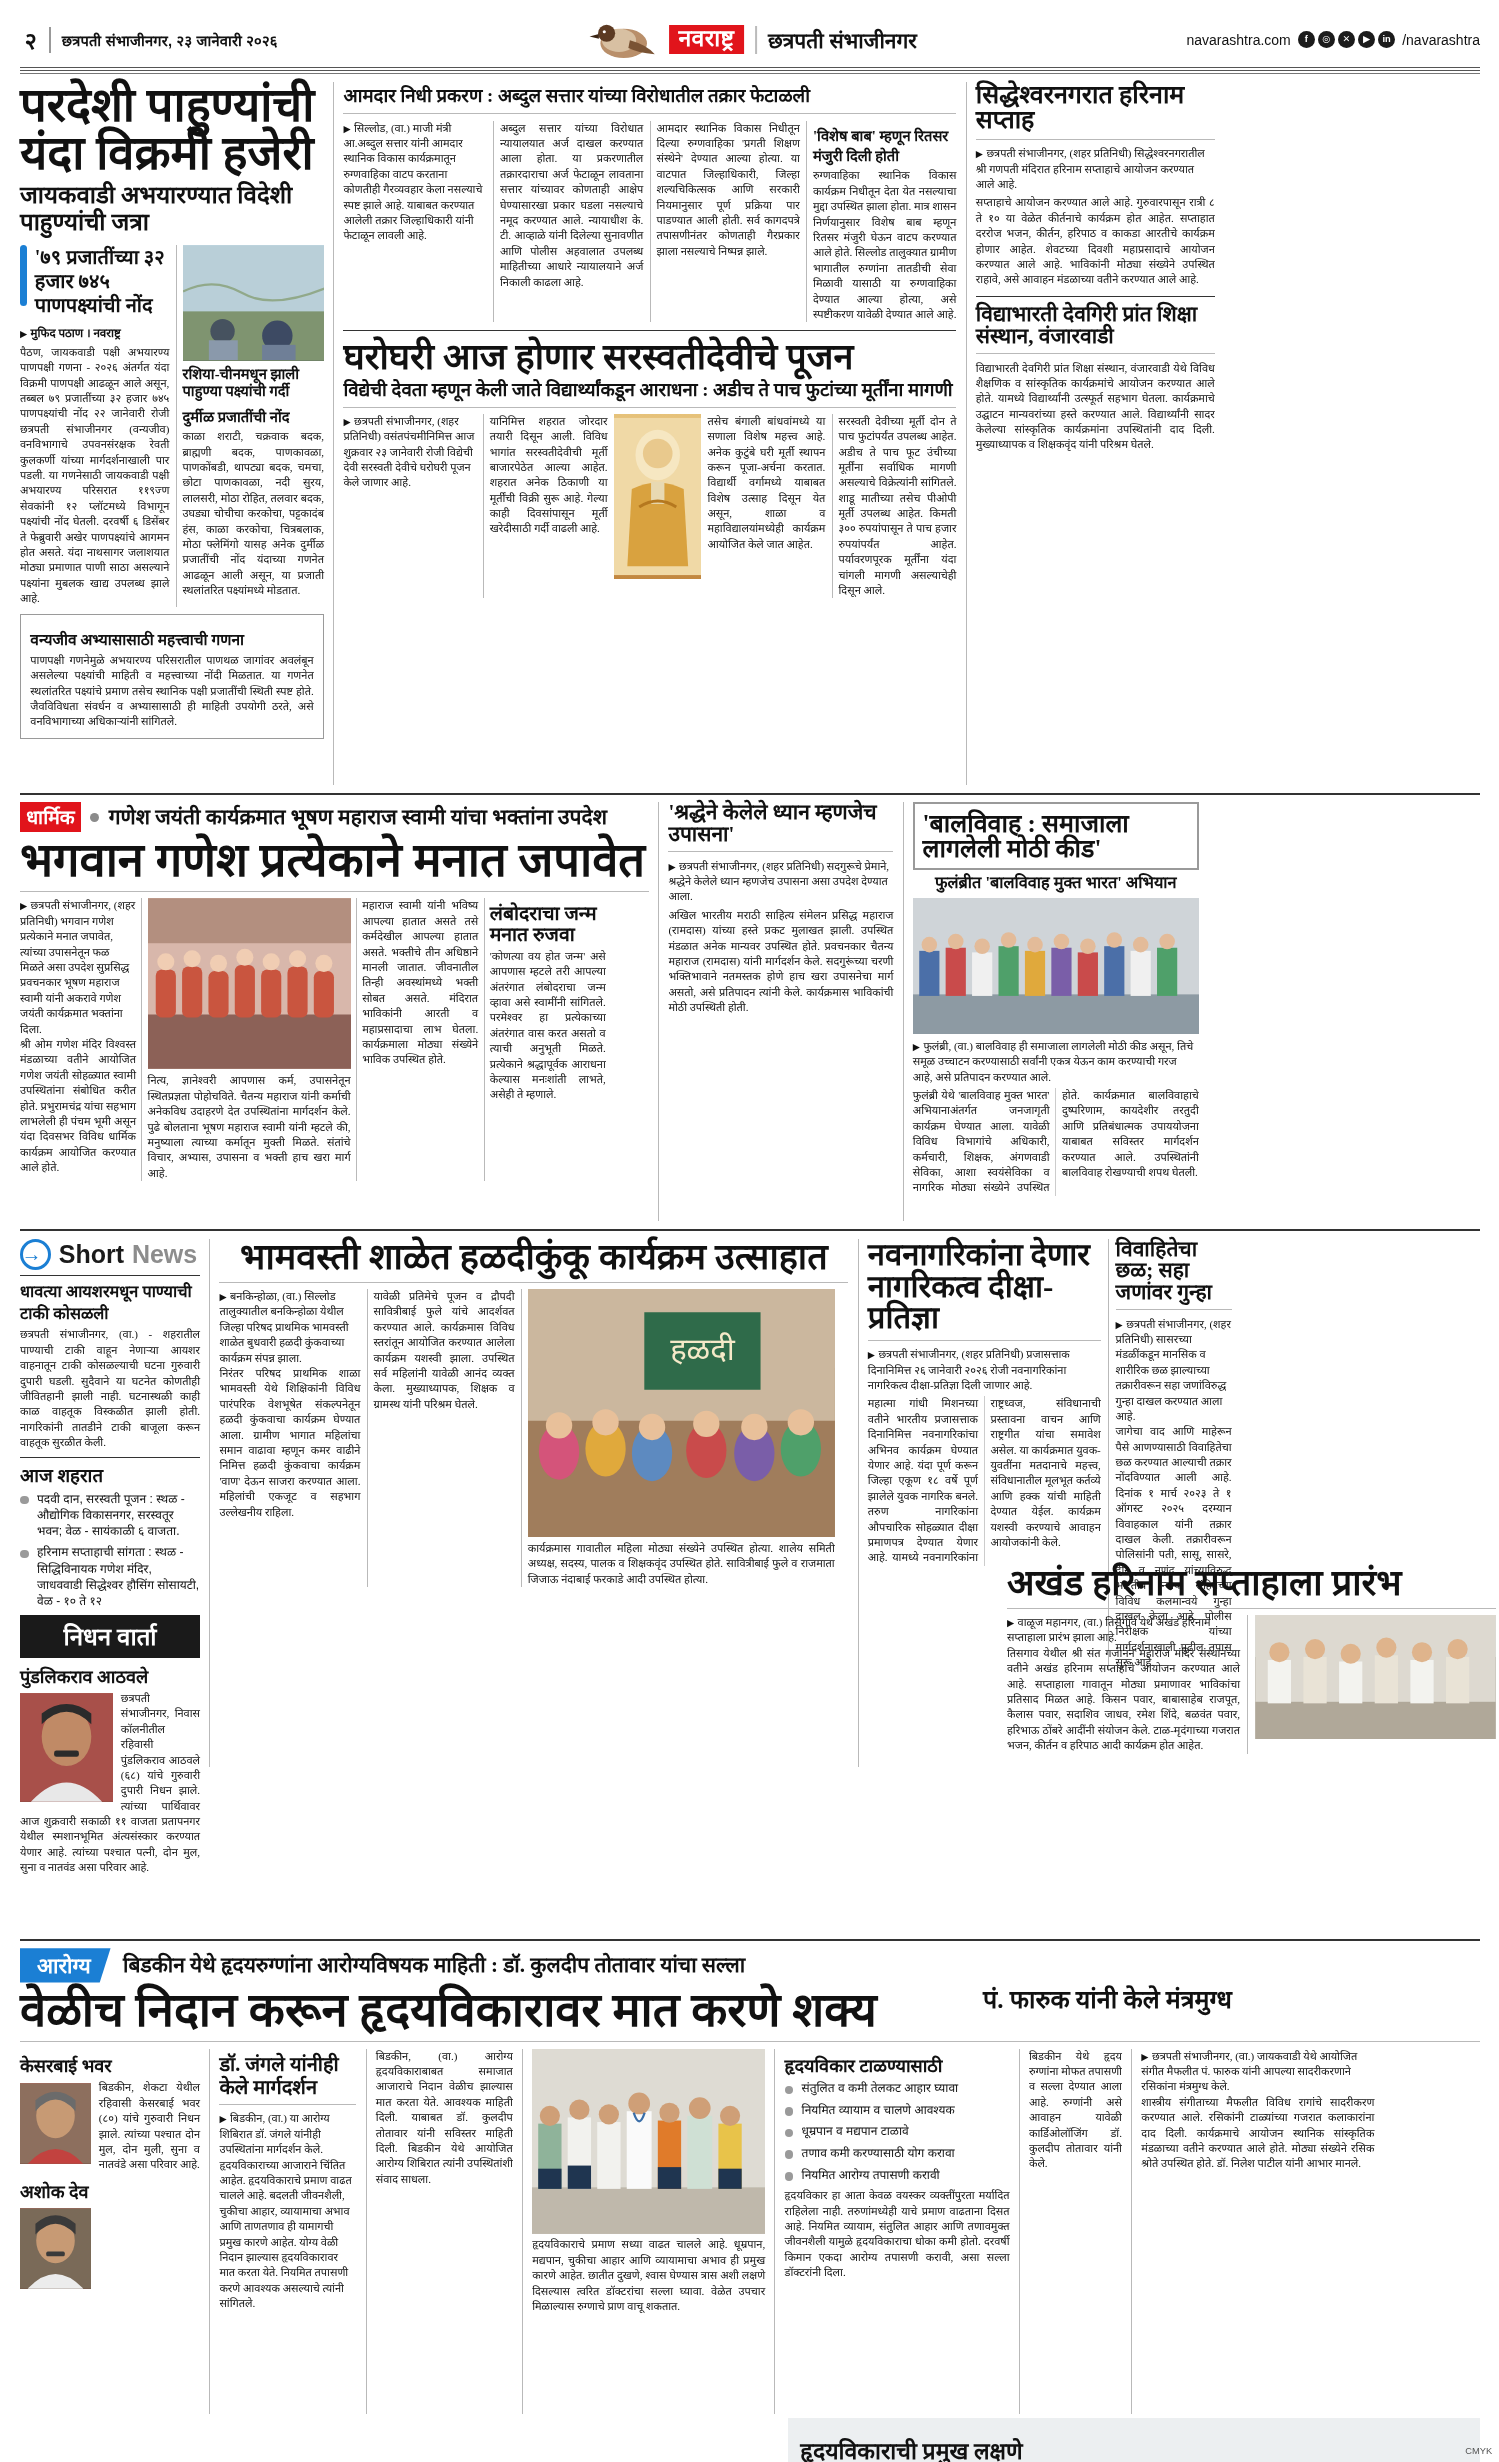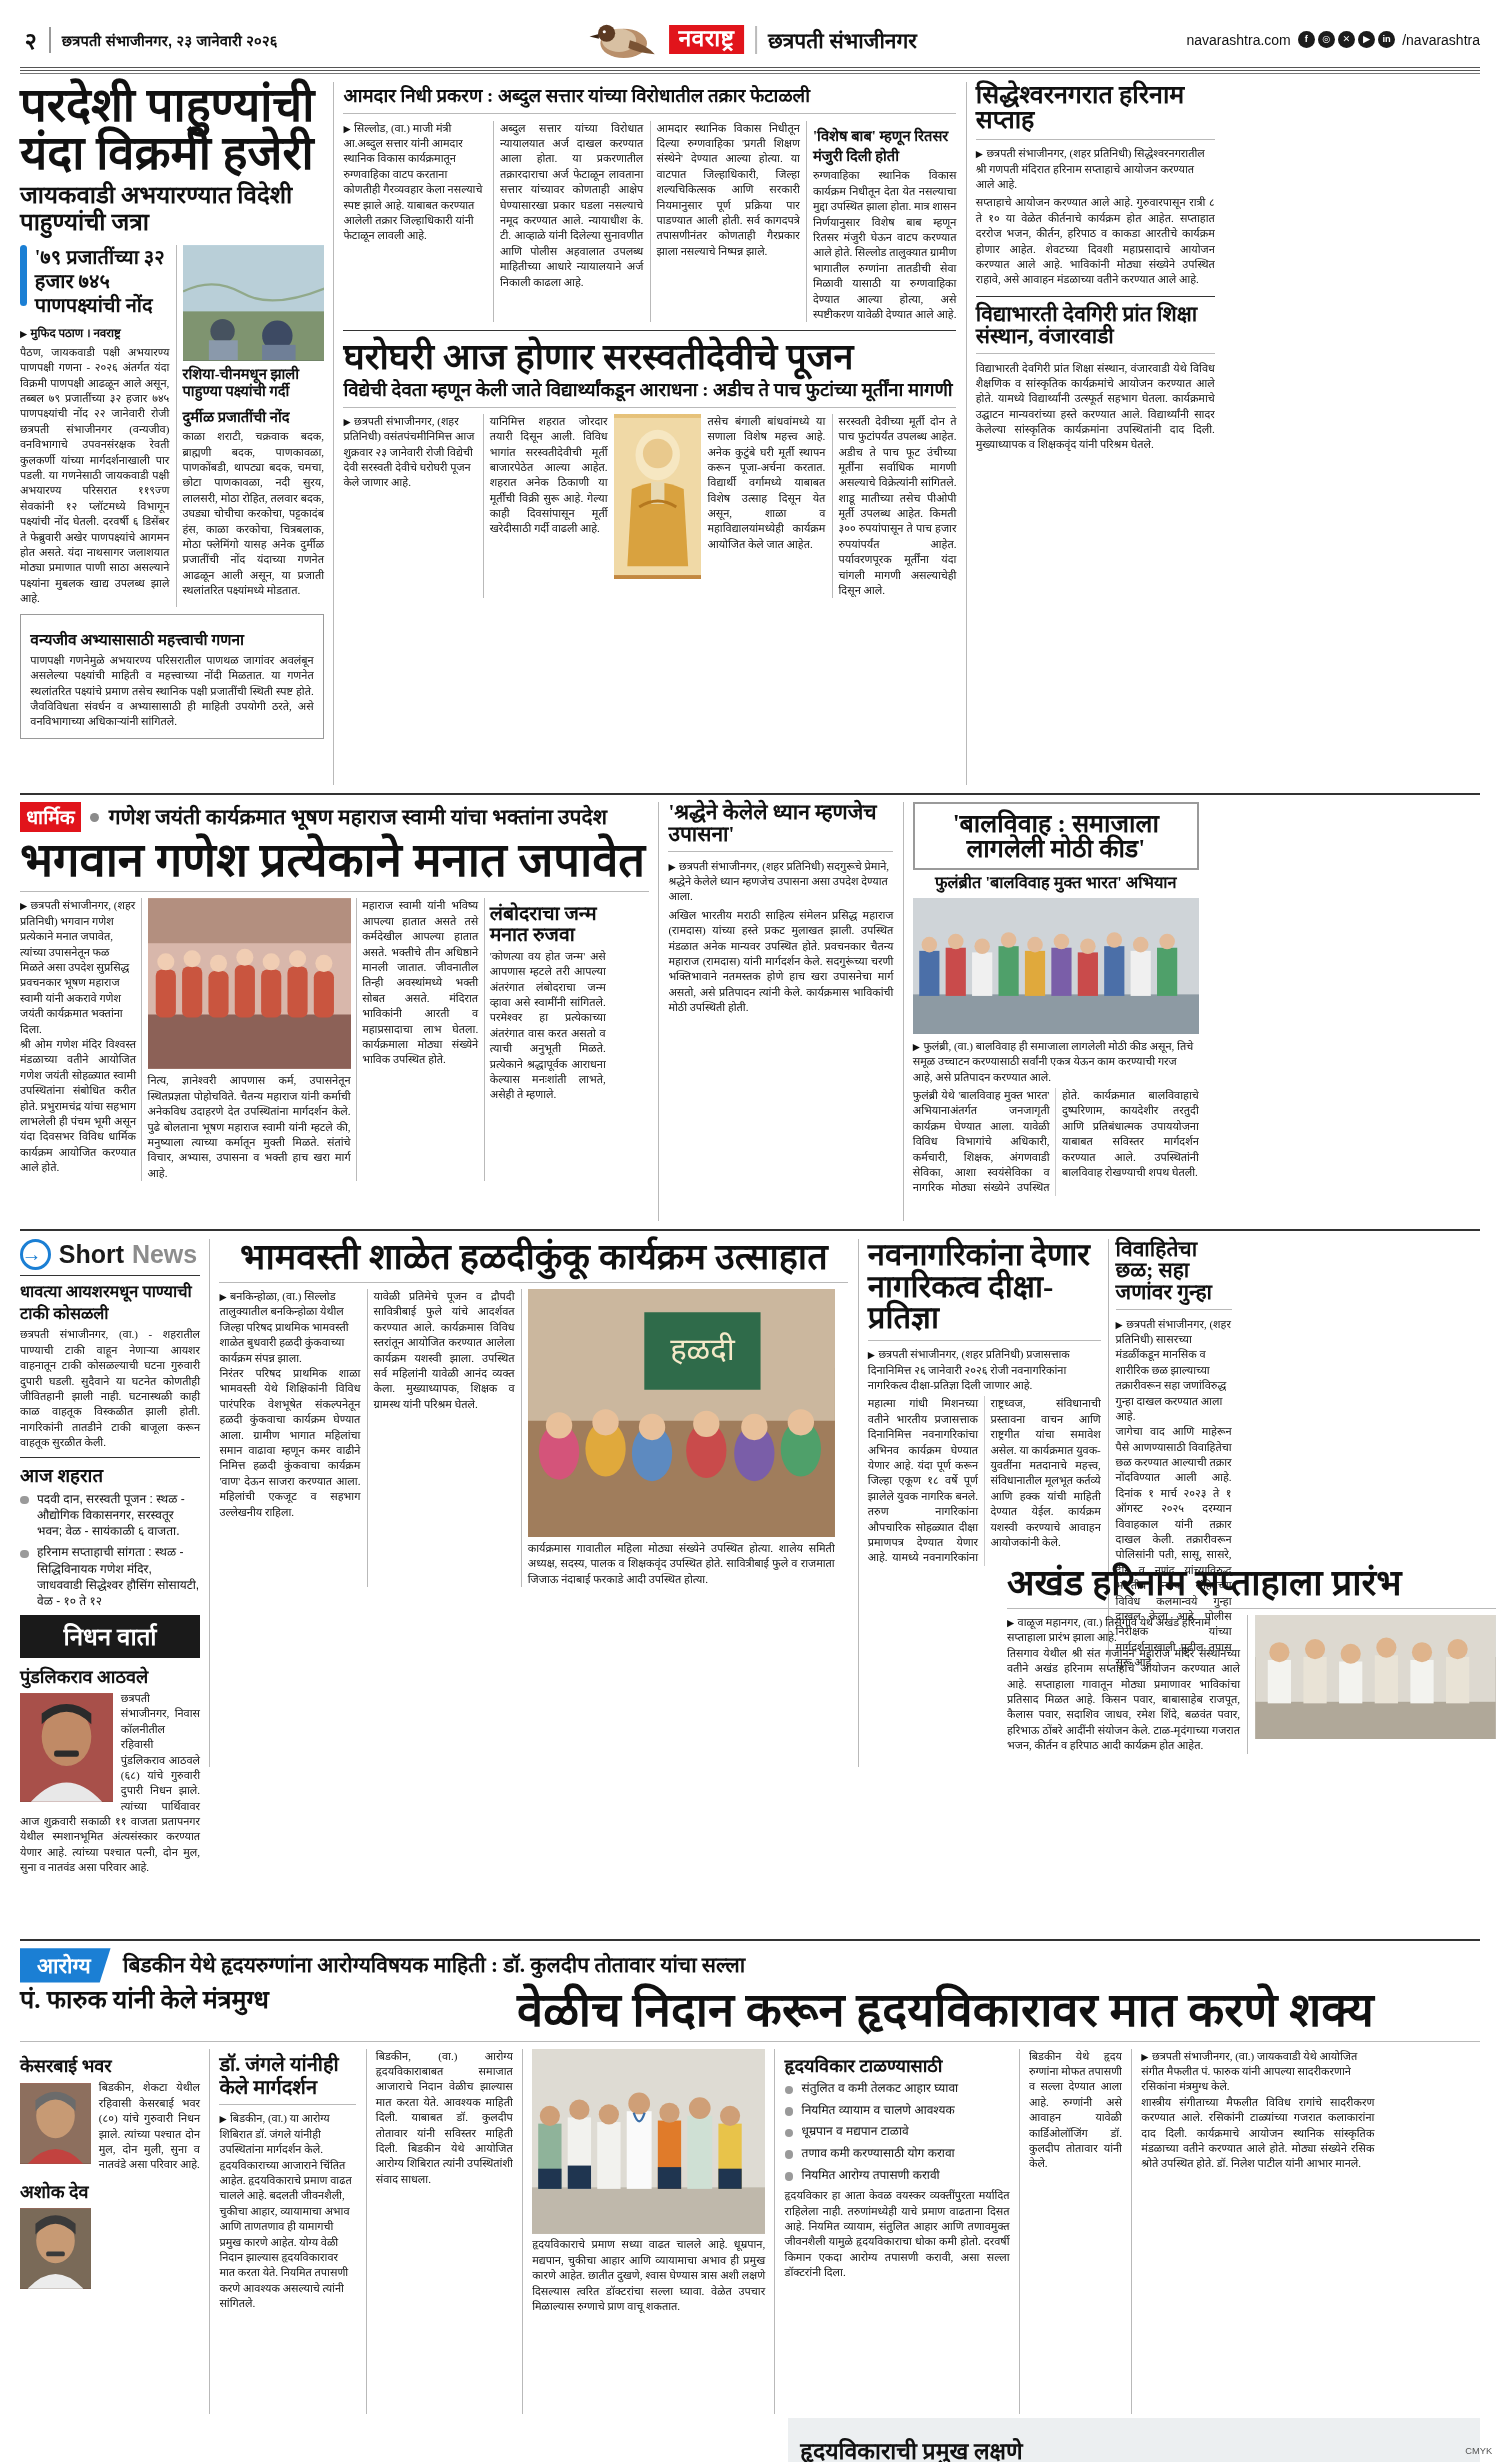--- a/index.html
+++ b/index.html
@@ -324,21 +324,21 @@
       <div class="hline-thin"></div>
       <span class="tri">▶</span>
       <span class="body-txt sm">छत्रपती संभाजीनगर, (शहर प्रतिनिधी) सदगुरूचे प्रेमाने, श्रद्धेने केलेले ध्यान म्हणजेच उपासना असा उपदेश देण्यात आला.</span>
       <div class="body-txt sm" style="margin-top:3.1px;">अखिल भारतीय मराठी साहित्य संमेलन प्रसिद्ध महाराज (रामदास) यांच्या हस्ते प्रकट मुलाखत झाली. उपस्थित मंडळात अनेक मान्यवर उपस्थित होते. प्रवचनकार चैतन्य महाराज (रामदास) यांनी मार्गदर्शन केले. सदगुरूंच्या चरणी भक्तिभावाने नतमस्तक होणे हाच खरा उपासनेचा मार्ग असतो, असे प्रतिपादन त्यांनी केले. कार्यक्रमास भाविकांची मोठी उपस्थिती होती.</div>
     </div>
 
     <div class="vline"></div>
 
     <div style="width:286px;">
       <div class="boxed" style="border-width:2.3px;padding:6.2px 7.8px;">
-        <h1 class="big hl-md" style="text-align:center;">'बालविवाह : समाजाला लागलेली मोठी कीड'</h1>
+        <h1 class="big hl-md" style="">'बालविवाह : समाजाला लागलेली मोठी कीड'</h1>
       </div>
       <div class="sub-hd" style="font-size:16.3px;margin-top:4.7px;text-align:center;">फुलंब्रीत 'बालविवाह मुक्त भारत' अभियान</div>
       <div class="photo ph-group" style="height:136px;margin-top:5.4px;">
         <svg viewBox="0 0 368 175" style="width:100%;height:100%">
           <rect width="368" height="175" fill="#cfd4d8"></rect>
           <rect y="124" width="368" height="51" fill="#8d9aa3"></rect>
           <g>
             <rect x="8" y="68" width="26" height="58" fill="#4b6fa8"></rect>
               <circle cx="21" cy="60" r="10" fill="#e3bb99"></circle>
             <rect x="42" y="64" width="26" height="62" fill="#c94b4b"></rect>
@@ -512,25 +512,25 @@
 
   <div class="hline" style="border-top-width:2.3px;margin-top:185px;"></div>
 
   <div>
     <div style="display:flex;align-items:center;gap:12.4px;">
       <span class="tagblue">आरोग्य</span>
       <span class="sub-hd" style="font-size:21px;">बिडकीन येथे हृदयरुग्णांना आरोग्यविषयक माहिती : डॉ. कुलदीप तोतावार यांचा सल्ला</span>
     </div>
 
     <div class="cols" style="margin-top:4.7px;">
+      <div style="width:963px;">
+        <h1 class="big hl-xxl">वेळीच निदान करून हृदयविकारावर मात करणे शक्य</h1>
+      </div>
       <div style="width:497px;">
         <h1 class="big hl-md">पं. फारुक यांनी केले मंत्रमुग्ध</h1>
-      </div>
-      <div style="width:963px;">
-        <h1 class="big hl-xxl">वेळीच निदान करून हृदयविकारावर मात करणे शक्य</h1>
       </div>
     </div>
     <div class="hline-thin"></div>
 
     <div class="cols" style="height:365px;">
 
       <div style="width:180px;">
         <div class="mini-title">केसरबाई भवर</div>
         <div class="obit-img ph-face" style="width:71px;height:81px;">
           <svg viewBox="0 0 92 104" style="width:100%;height:100%">

